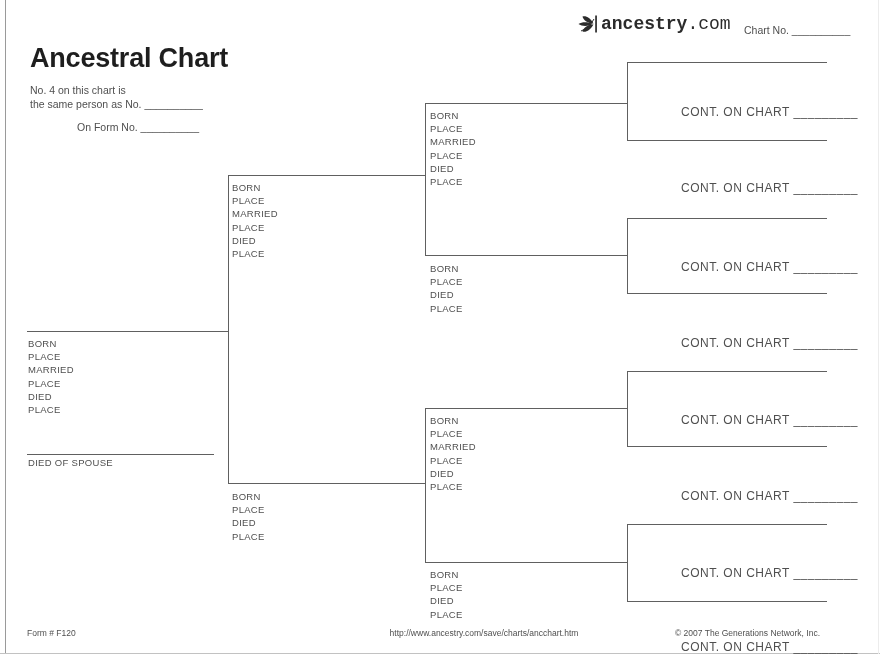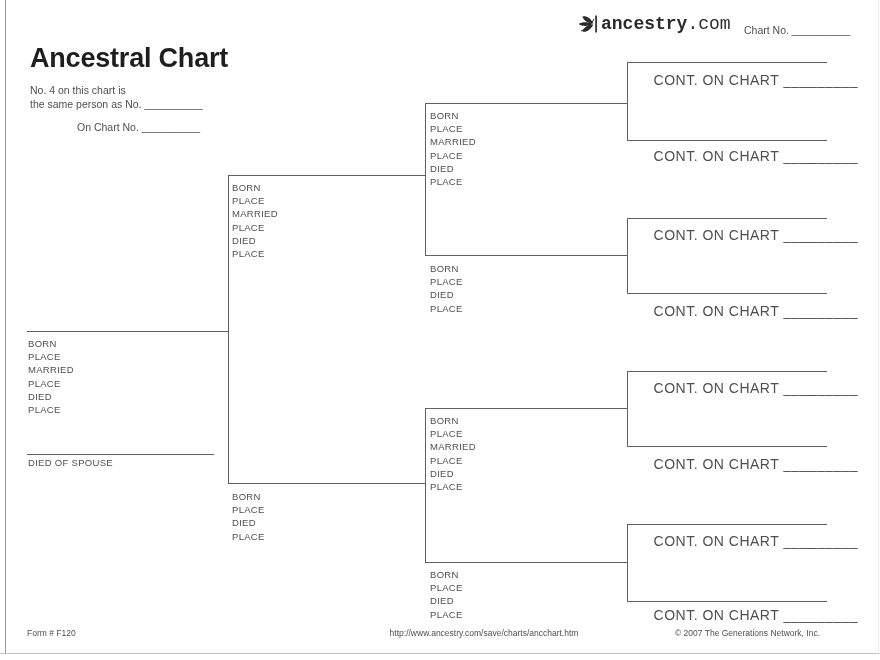--- a/index.html
+++ b/index.html
@@ -32,21 +32,21 @@
 
   
   .hline{position:absolute;height:1.4px;background:var(--line);}
   .vline{position:absolute;width:1.4px;background:var(--line);}
 
   
   .flabels{position:absolute;font-size:9.5px;line-height:13.2px;color:var(--text);letter-spacing:0.3px;}
   .spouse{position:absolute;left:28px;top:457px;font-size:9.5px;color:var(--text);letter-spacing:0.3px;}
 
   
-  .cont{position:absolute;right:22px;font-size:14px;color:var(--text);letter-spacing:0.5px;white-space:nowrap;}
+  .cont{position:absolute;right:22px;font-size:12px;color:var(--text);letter-spacing:0.5px;white-space:nowrap;margin-top:33px;}
   .c1{top:72px;} .c2{top:148px;} .c3{top:227px;} .c4{top:303px;}
   .c5{top:380px;} .c6{top:456px;} .c7{top:533px;} .c8{top:607px;}
 
   
   .footer-item{position:absolute;top:628px;font-size:8.5px;color:var(--text);white-space:nowrap;}
   .footer-form{left:27px;}
   .footer-url{left:0;width:880px;text-align:center;margin-left:44px;}
   .footer-copy{right:60px;}
 </style>
 </head>
@@ -77,21 +77,21 @@
     <span>Chart No.</span>
     <span>__________</span>
   </div>
 
   <div class="note note-1">No. 4 on this chart is</div>
   <div class="note note-2">
     <span>the same person as No.</span>
     <span>__________</span>
   </div>
   <div class="note note-3">
-    <span>On Chart No.</span>
+    <span>On Form No.</span>
     <span>__________</span>
   </div>
 
   <div class="hline" style="left:27px;top:331px;width:201px;"></div>
   <div class="flabels" style="left:28px;top:337px;">
       <div>BORN</div>
       <div>PLACE</div>
       <div>MARRIED</div>
       <div>PLACE</div>
       <div>DIED</div>

